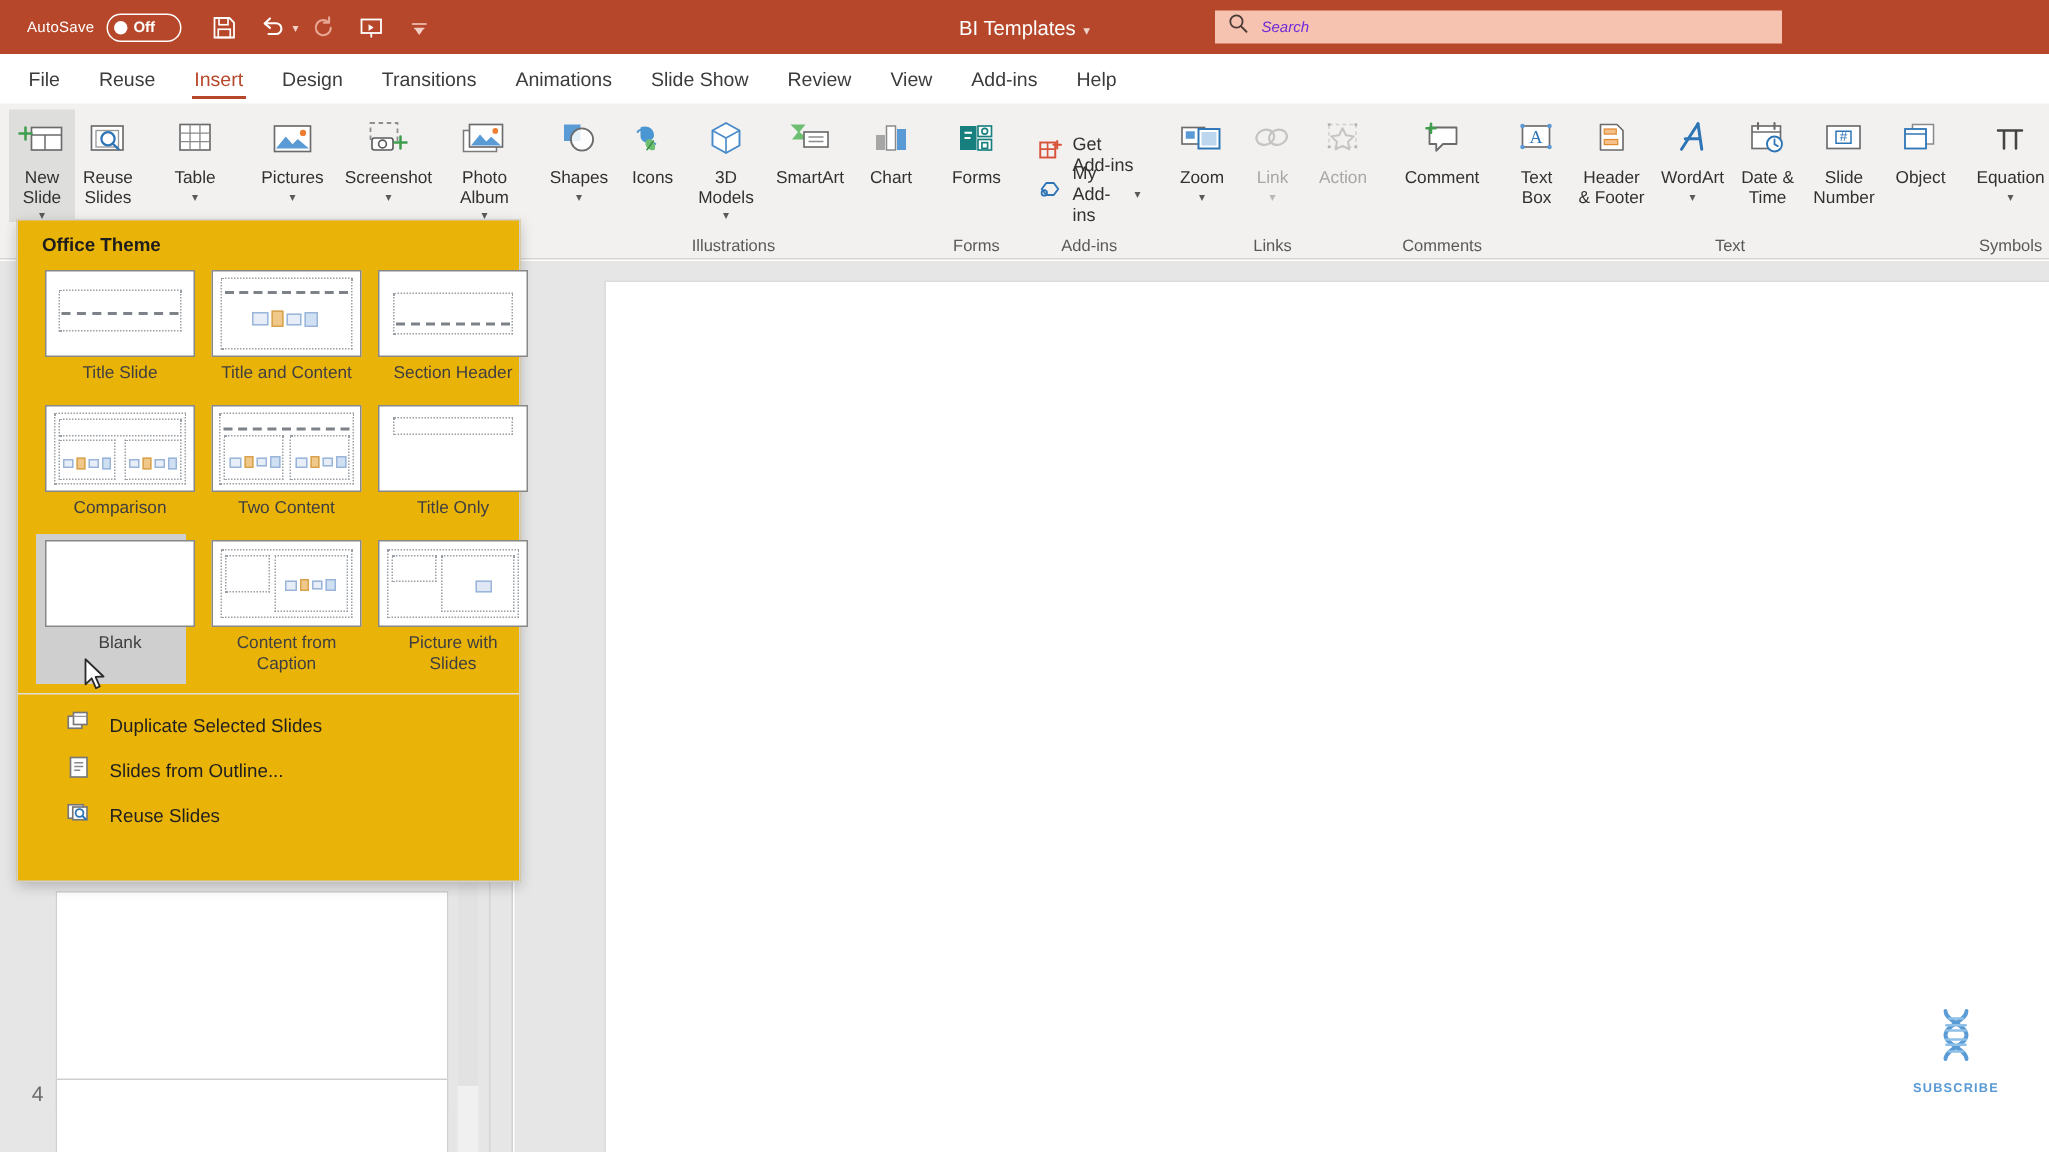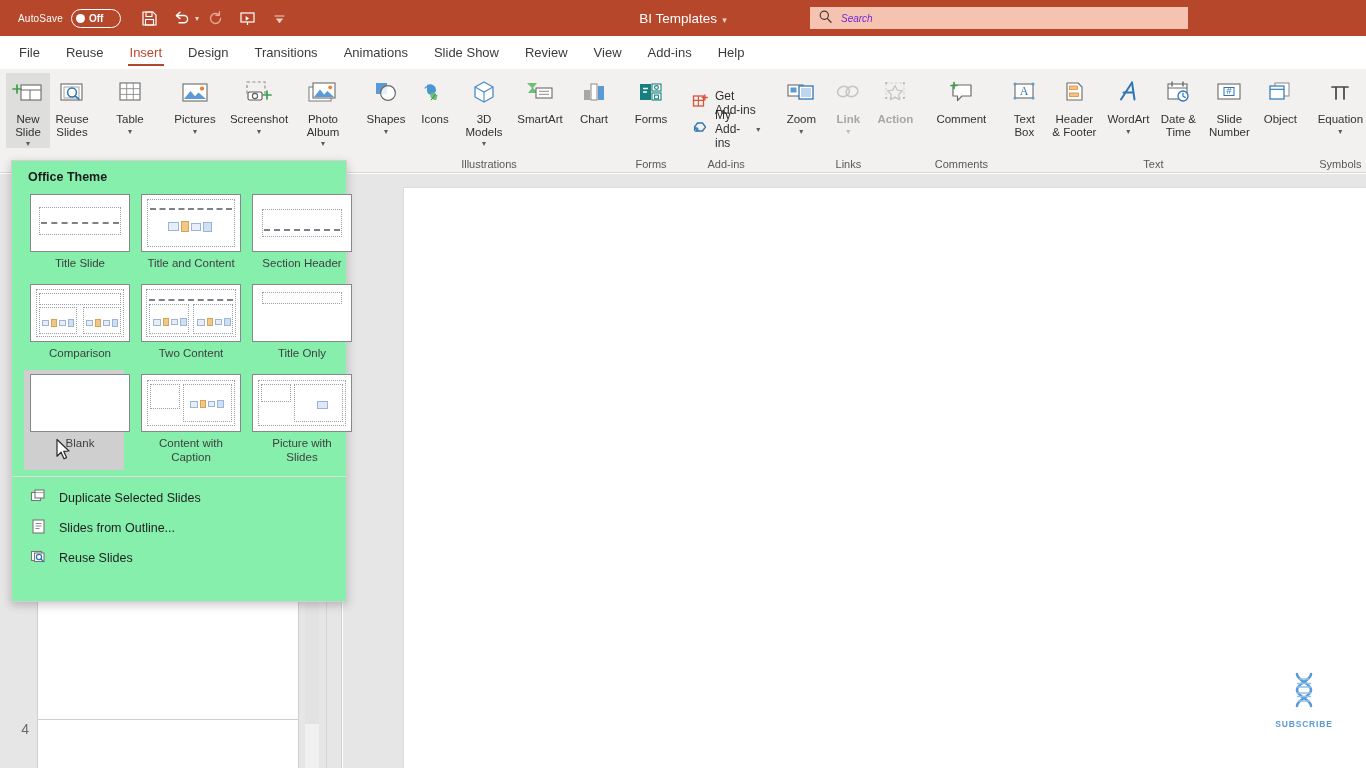--- a/index.html
+++ b/index.html
@@ -74,21 +74,21 @@
   .rsep { width:1px; height: 74px; background:#dcdad8; margin: 6px 4px 0 4px; align-self:flex-start; }
 
   .rbtn {
     display:flex; flex-direction:column; align-items:center; justify-content:flex-start;
     padding: 3px 5px 0 5px; min-width: 44px; text-align:center;
   }
   .rbtn .ico { height: 34px; display:flex; align-items:center; justify-content:center; }
   .rbtn .lbl {
     font-size: 11.5px; color:#323130; line-height: 12.5px; margin-top: 3px; white-space:pre-line;
   }
-  .rbtn .lbl.dim { color:#a9a6a4;font-weight:bold; }
+  .rbtn .lbl.dim { color:#a9a6a4; }
   .rbtn .dcaret { font-size: 8px; color:#5a5a5a; line-height:9px; margin-top:1px; }
   .rbtn.selected { background: #dededd; }
 
   .rbtn-small {
     display:flex; align-items:center; gap:6px; padding: 3px 8px; height: 26px;
   }
   .rbtn-small .lbl { font-size: 12px; color:#323130; }
   .rbtn-small .dcaret { font-size: 8px; color:#5a5a5a; margin-left: 10px; }
   .stack-small { display:flex; flex-direction:column; justify-content:center; padding-top:10px; }
 
@@ -120,22 +120,22 @@
   }
   .subscribe-mark {
     position:absolute; left: 1258px; top: 670px; width: 90px; text-align:center;
   }
   .subscribe-mark .stext {
     font-size: 8.5px; font-weight:bold; color:#5b9bd5; letter-spacing: .8px; margin-top: 1px;
   }
 
   
   .gallery {
-    position:absolute; left: 11px; top: 160px; width: 336px; height: 442px;
-    background:#86efac; border:1px solid #d2d0ce;
+    position:absolute; left: 11px; top: 146px; width: 336px; height: 442px;
+    background:#eab308; border:1px solid #d2d0ce;
     box-shadow: 0 3px 9px rgba(0,0,0,.22); z-index: 40;
   }
   .gallery-title {
     font-size: 12.5px; font-weight: bold; color:#1d1d1d; padding: 9px 0 6px 16px;
   }
   .gallery-grid { padding: 0 12px; }
   .grow { display:flex; gap: 11px; margin-bottom: 4px; }
   .gcell {
     width: 100px; padding: 4px 0 6px 12px; display:flex; flex-direction:column; align-items:center;
   }
@@ -146,21 +146,21 @@
   .gcaption {
     font-size: 11.5px; color:#3f3f3f; text-align:center; line-height: 14px; margin-top: 4px;
     white-space: pre-line;
   }
   .ph { position:absolute; border: 1px dotted #9aa0a6; }
   .ph-dashed { position:absolute; border-top: 2px dashed #7c8288; }
 
   .gallery-sep { height:1px; background:#dfdedd; margin: 6px 0 0 0; }
   .gmenu { padding: 6px 0 0 0; }
   .gmenu-item {
-    display:flex; align-items:center; gap: 12px; height: 30px; padding-left: 18px;
+    display:flex; align-items:center; gap: 12px; height: 30px; padding-left: 32px;
   }
   .gmenu-item .mlbl { font-size: 12.5px; color:#1f1f1f; }
 
   .cursor-arrow { position:absolute; left: 56px; top: 438px; z-index: 60; pointer-events:none; }
 
   .mini-content { position:absolute; display:flex; align-items:center; gap:2px; }
   .mc-box { background:#e8eef7; border:.7px solid #9ab5d9; }
 </style>
 </head>
 <body>
@@ -724,21 +724,21 @@
             <span class="ph" style="left:5px;top:5px;right:5px;bottom:5px"></span>
             <span class="ph" style="left:8px;top:9px;width:30px;height:25px"></span>
             <span class="ph" style="left:41px;top:9px;right:8px;bottom:9px"></span>
             <span class="mini-content" style="left:48px;top:25px">
               <span class="mc-box" style="width:8px;height:7px"></span>
               <span class="mc-box" style="width:6px;height:8px;background:#f0c98a;border-color:#d9a24e"></span>
               <span class="mc-box" style="width:7px;height:6px"></span>
               <span class="mc-box" style="width:7px;height:8px;background:#cfe0f3"></span>
             </span>
           </span>
-          <span class="gcaption">Content with
+          <span class="gcaption">Content from
 Caption</span>
         </div>
         <div class="gcell">
           <span class="gthumb">
             <span class="ph" style="left:5px;top:5px;right:5px;bottom:5px"></span>
             <span class="ph" style="left:8px;top:9px;width:30px;height:18px"></span>
             <span class="ph" style="left:41px;top:9px;right:8px;bottom:9px"></span>
             <span class="mc-box" style="position:absolute;left:64px;top:26px;width:11px;height:8px;background:#dfe8f4"></span>
           </span>
           <span class="gcaption">Picture with

